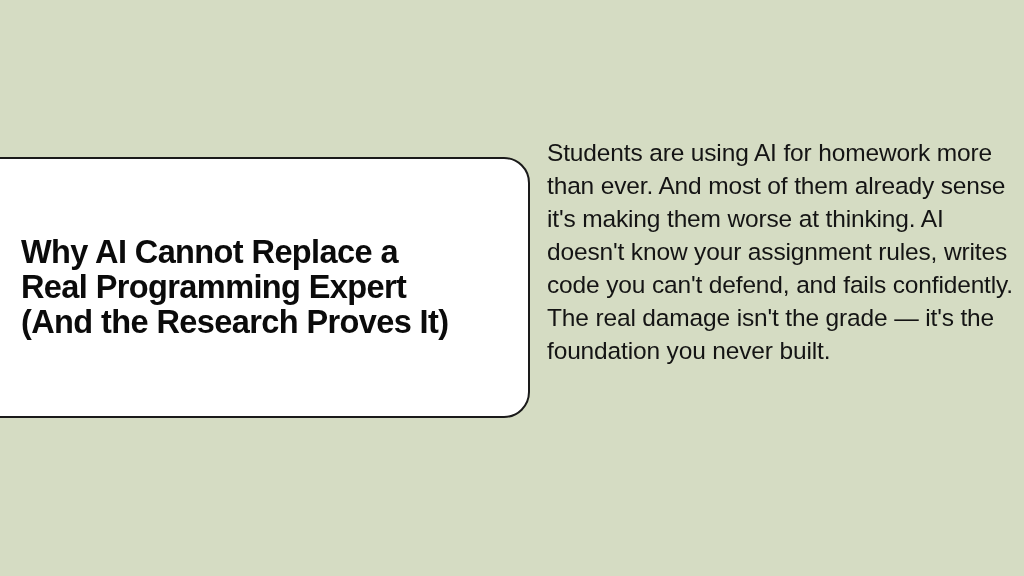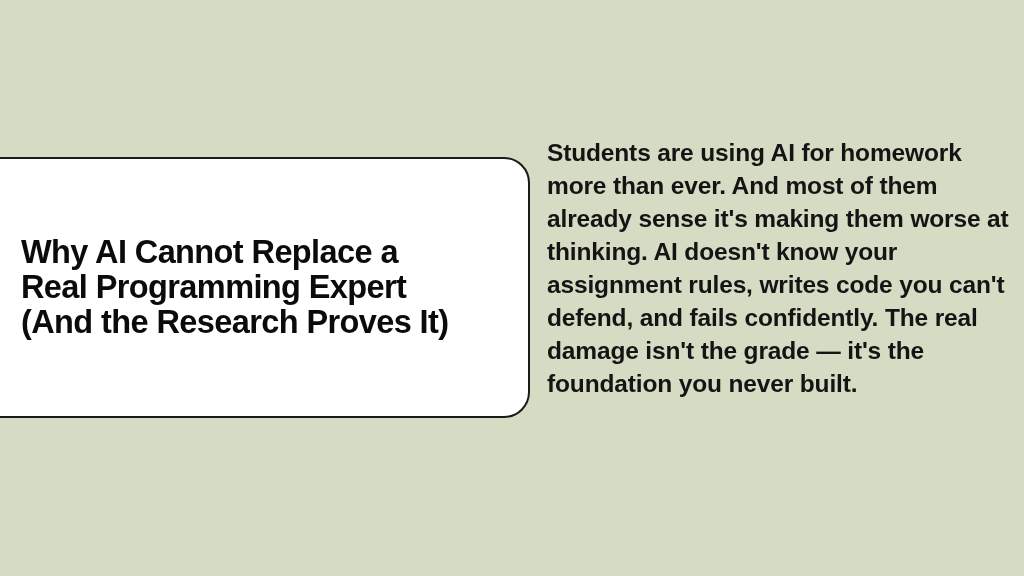--- a/index.html
+++ b/index.html
@@ -54,21 +54,21 @@
     position: absolute;
     left: 547px;
     top: 136px;
     width: 466px;
   }
 
   #body-text {
     margin: 0;
     font-size: 24.5px;
     line-height: 33px;
-    font-weight: 700;
+    font-weight: 400;
     letter-spacing: -0.15px;
     color: #141414;
     font-family: "Liberation Sans", sans-serif;
   }
 </style>
 </head>
 <body>
 
 <div id="slide">
 

